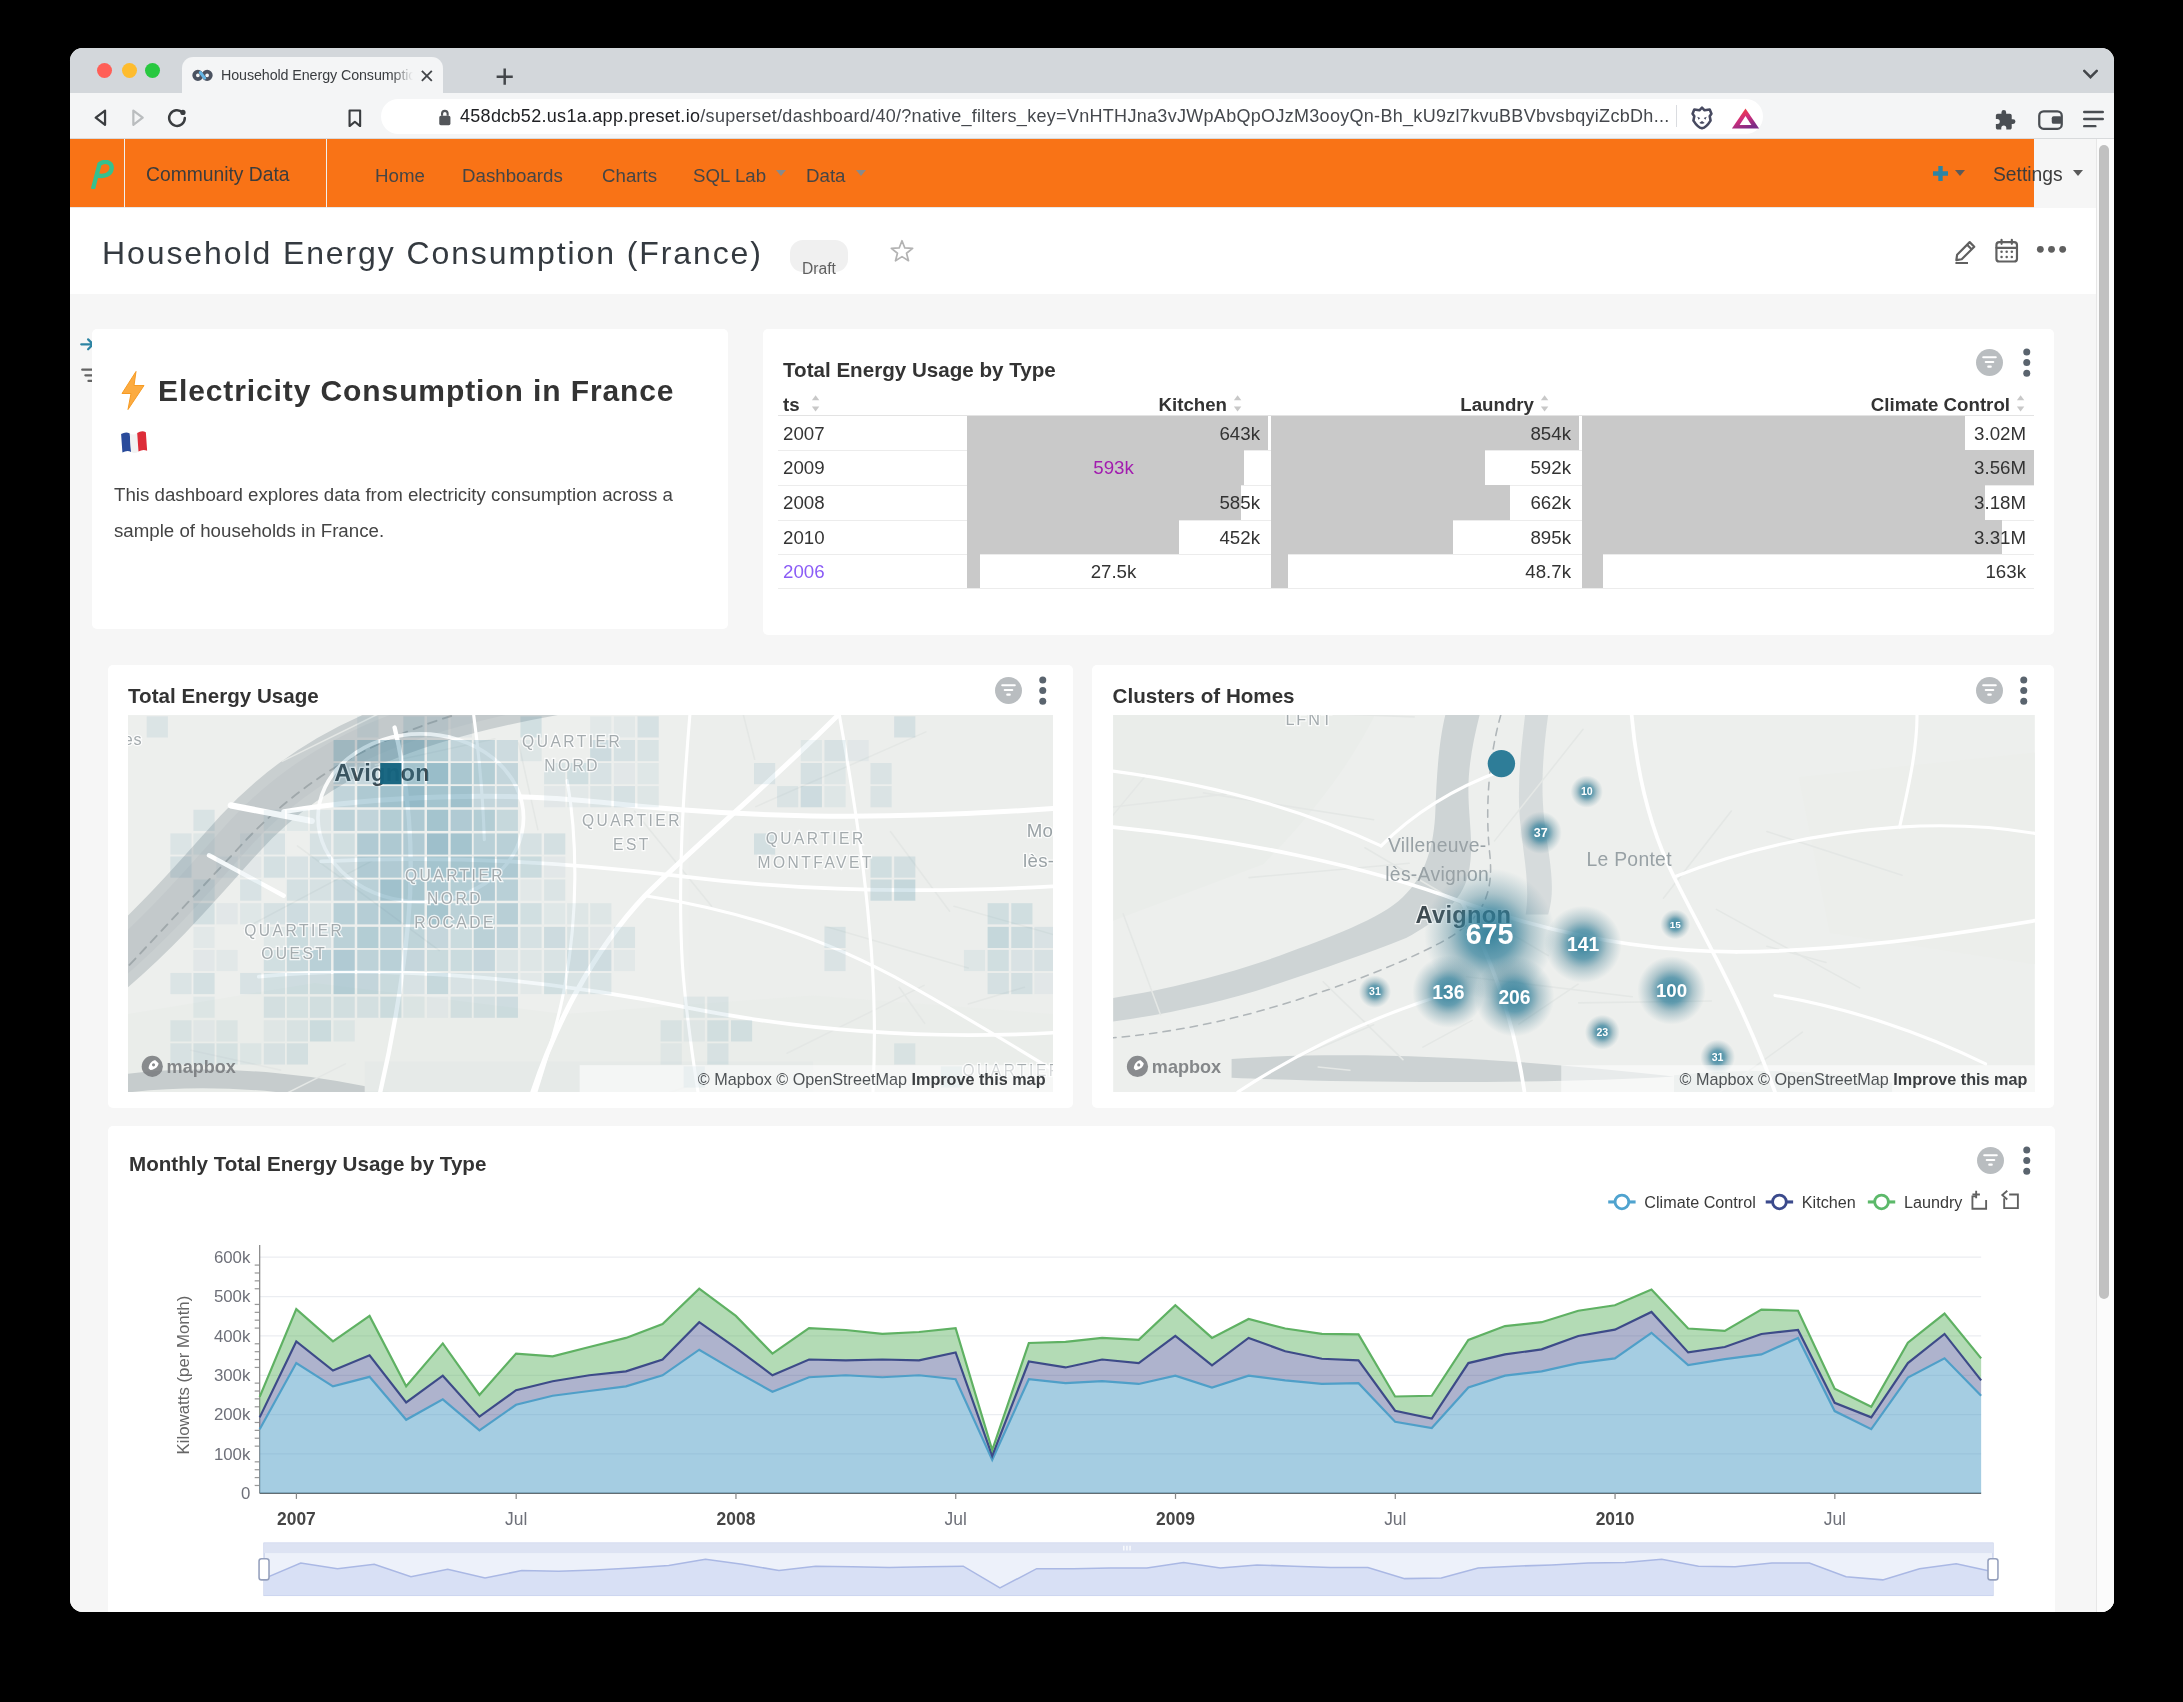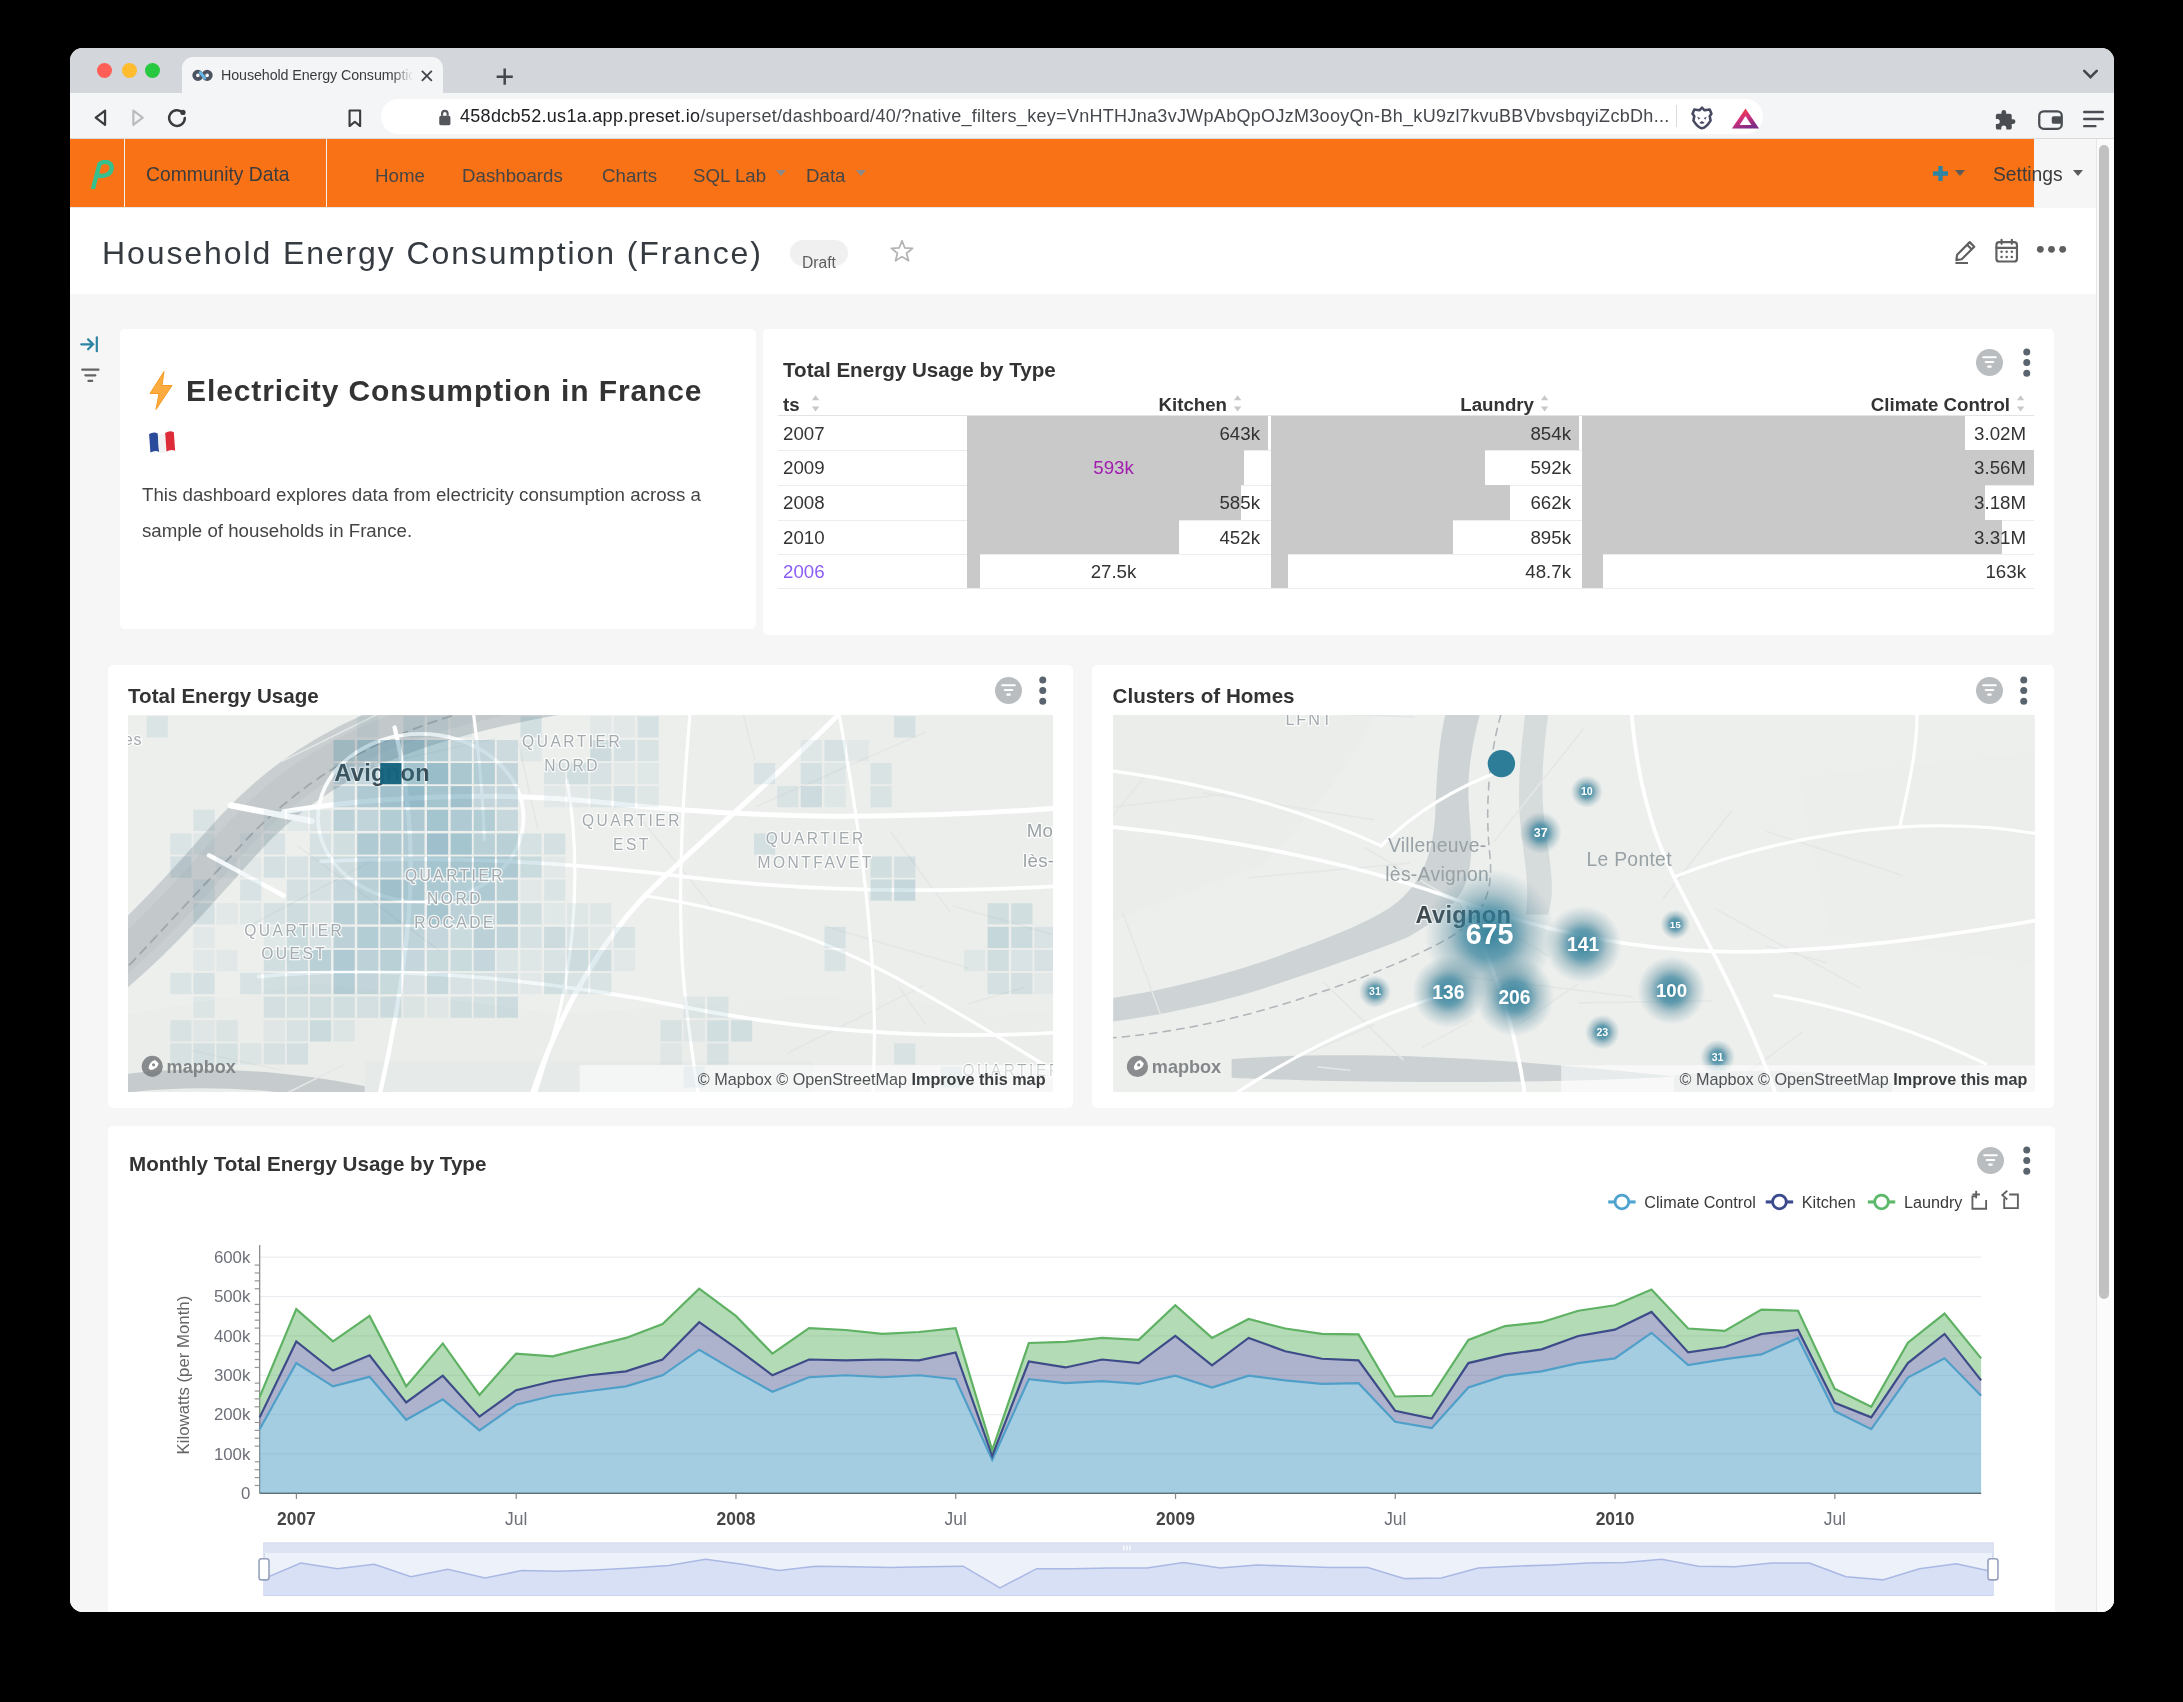--- a/index.html
+++ b/index.html
@@ -108,21 +108,21 @@
       <div class="caret" style="left:786px;top:31px;"></div>
       <svg class="abs" style="left:1863px;top:27.4px" width="15" height="15" viewBox="0 0 24 24">
         <path d="M12 0 V24 M0 12 H24" stroke="#2d84a3" stroke-width="7"></path>
       </svg>
       <div class="caret" style="left:1885px;top:31px;border-top-color:#5a5a5a;"></div>
       <div class="abs" style="left:1923px;top:25px;font-size:19.3px;color:#3c3c3c;">Settings</div>
       <div class="caret" style="left:2003px;top:31px;border-top-color:#5a5a5a;"></div>
     </div>
     <div id="titlerow">
       <div class="abs" style="left:32px;top:27px;font-size:32px;letter-spacing:1.9px;color:#343a40;">Household Energy Consumption (France)</div>
-      <div class="abs" style="left:720px;top:32px;height:25.5px;padding:10px 12px;border-radius:13px;background:#f0f0f0;font-size:15.6px;color:#5f5f5f;line-height:25.5px;">Draft</div>
+      <div class="abs" style="left:720px;top:32px;height:25.5px;padding:16px 12px;border-radius:13px;background:#f0f0f0;font-size:15.6px;color:#5f5f5f;line-height:25.5px;">Draft</div>
       <svg class="abs" style="left:819px;top:30px" width="26" height="26" viewBox="0 0 24 24">
       <path d="M12 2.5 L14.6 9.2 L21.8 9.6 L16.2 14.1 L18 21 L12 17.2 L6 21 L7.8 14.1 L2.2 9.6 L9.4 9.2 Z" fill="none" stroke="#b3b3b3" stroke-width="1.6" stroke-linejoin="round"></path>
     </svg>
       <svg class="abs" style="left:1882px;top:29px" width="27.4" height="27.4" viewBox="0 0 24 24">
       <path d="M4.5 15.5 L15.5 4.5 L19.5 8.5 L8.5 19.5 L3.8 20.2 Z" fill="none" stroke="#606060" stroke-width="1.9" stroke-linejoin="round"></path>
       <path d="M13.2 6.8 L17.2 10.8" stroke="#606060" stroke-width="1.9"></path>
       <path d="M3 23 H14" stroke="#606060" stroke-width="2.2"></path>
     </svg>
       <svg class="abs" style="left:1923px;top:29px" width="27.4" height="27.4" viewBox="0 0 24 24">
       <rect x="3" y="4.5" width="18" height="17" rx="2.5" fill="none" stroke="#606060" stroke-width="1.9"></rect>
@@ -144,21 +144,21 @@
         </g>
       </svg>
     </div>
     <div id="content">
       <svg class="abs" style="left:10px;top:41px" width="18.7" height="18.7" viewBox="0 0 30 30">
       <path d="M2 15 H20 M13 7 L21 15 L13 23 M27 4 V26" fill="none" stroke="#2d84a3" stroke-width="3.6" stroke-linecap="round"></path>
     </svg>
       <svg class="abs" style="left:11.2px;top:72px" width="18.7" height="18.7" viewBox="0 0 30 30">
       <path d="M2 6 H28 M7 15 H23 M12 24 H18" fill="none" stroke="#646464" stroke-width="3.6" stroke-linecap="round"></path>
     </svg>
-      <div class="card" style="left:50px;top:35px;width:636px;height:300px;">
+      <div class="card" style="left:22px;top:35px;width:636px;height:300px;">
         <svg class="abs" style="left:25px;top:41px" width="32" height="41" viewBox="0 0 32 40">
       <path d="M19 1 L5 23 H14 L11 39 L27 15 H17 Z" fill="#fcab40" stroke="#f79b22" stroke-width="1"></path>
     </svg>
         <div class="abs" style="left:66px;top:45px;font-size:30px;font-weight:bold;letter-spacing:0.9px;color:#333;">Electricity Consumption in France</div>
         <svg class="abs" style="left:26px;top:98px" width="31" height="31" viewBox="0 0 50 50">
       <g transform="rotate(-4 25 25)">
       <path d="M6 10 Q14 6 20 10 L20 40 Q14 36 6 40 Z" fill="#2a4b9b"></path>
       <path d="M20 10 Q26 14 32 10 L32 40 Q26 44 20 40 Z" fill="#f2f2f2"></path>
       <path d="M32 10 Q40 6 46 10 L46 40 Q40 36 32 40 Z" fill="#dd2c38"></path>
       </g>

